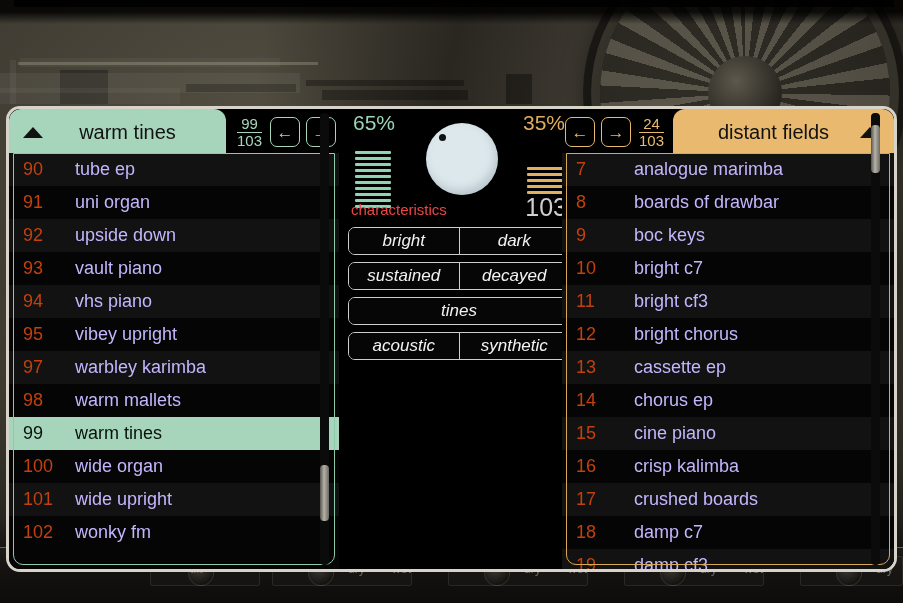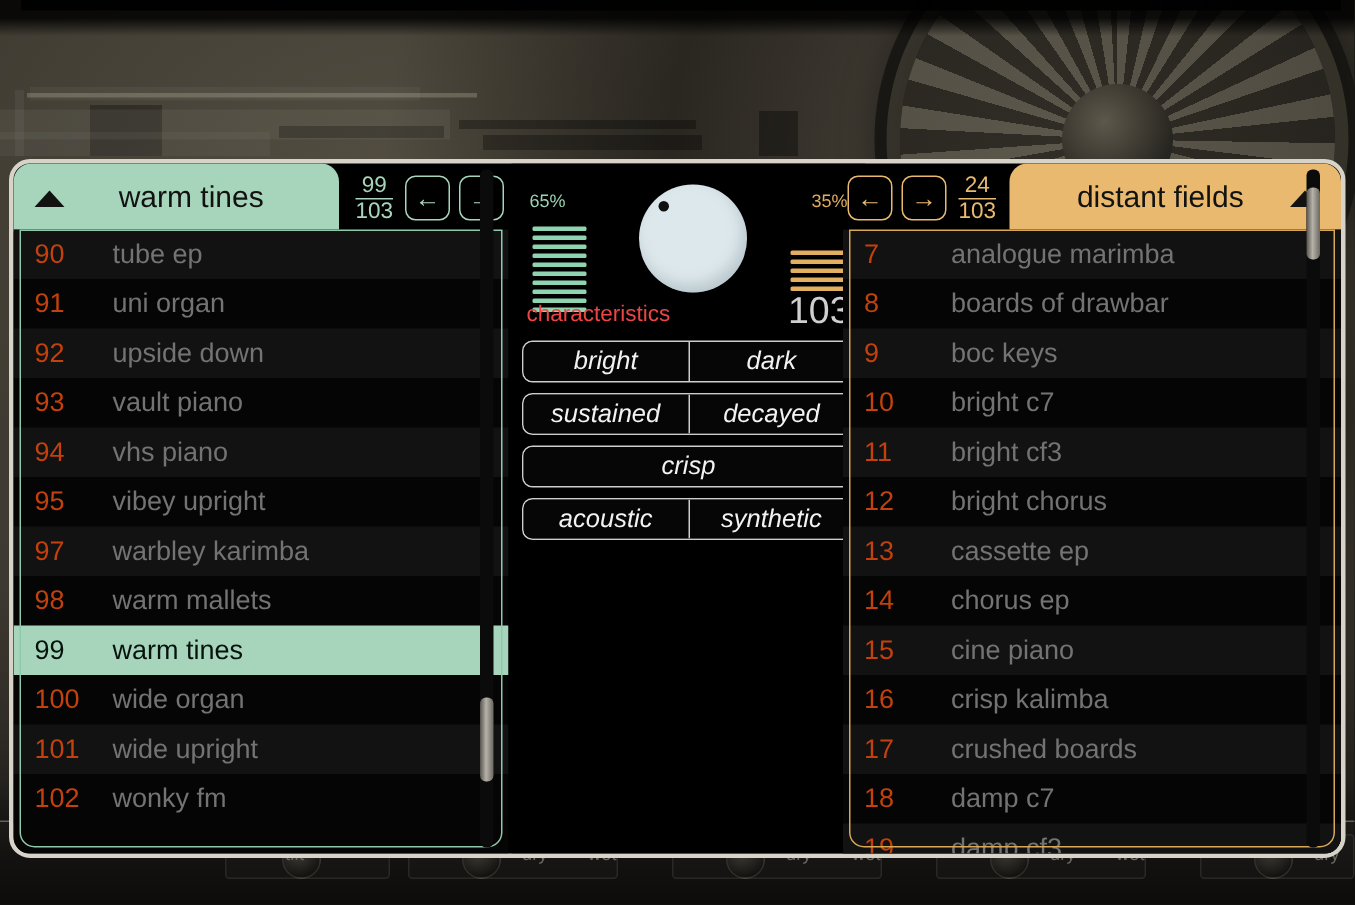--- a/index.html
+++ b/index.html
@@ -89,40 +89,40 @@
   }
 
   .listbox{
     position:absolute; left:0; right:0; top:44px; bottom:0;
     background:#050505; overflow:hidden;
   }
   .row{ display:flex; align-items:center; height:33px; padding:0 0 0 14px; }
   .row:nth-child(odd){ background:#121212; }
   .row:nth-child(even){ background:#050505; }
   .row .idx{ width:52px; font-size:18px; color:#c2410c; }
-  .row .nm{ font-size:18px; color:#737373; }
+  .row .nm{ font-size:18px; color:#c4b5fd; }
   .row.sel .idx, .row.sel .nm{ color:#06120c; }
 
   .sbtrack{ position:absolute; width:9px; top:4px; bottom:4px; background:#0b0b0b; border-radius:4px;}
   .sbthumb{ position:absolute; width:9px; border-radius:4px;
             background:linear-gradient(90deg,#55534e,#b6b2a8 45%,#6a6862); }
 
   
   #leftpane{ left:0; width:330px; border-right:0; }
   #leftpane .tab{ background:#a6d5bc; width:222px; }
   #leftGreenBorder{
     position:absolute; left:4px; top:44px; width:322px; bottom:4px;
     border:1.6px solid #8fc9ad; border-radius:0 0 10px 10px; pointer-events:none;
   }
   #leftpane .ctrls{ color:#a6d5bc; display:flex; align-items:center; margin-left:6px; }
   #leftpane .row.sel{ background:#a6d5bc; }
 
   
   #center{ position:absolute; left:332px; width:236px; top:0; bottom:0; background:#000; }
-  .pct{ position:absolute; top:18px; font-size:12px; }
+  .pct{ position:absolute; top:2px; font-size:21px; }
   .pctL{ left:12px; color:#9ad3b5; }
   .pctR{ right:12px; color:#e0ac5e; }
   .meter{ position:absolute; display:flex; flex-direction:column; gap:3px; }
   .meter span{ display:block; height:3px; border-radius:1px; }
   #meterL{ left:14px; top:42px; }
   #meterL span{ background:#8fd3b0; }
   #meterR{ right:14px; top:58px; }
   #meterR span{ background:#e2ae60; }
   #knob{
     position:absolute; left:50%; top:14px; width:72px; height:72px; margin-left:-33px;
@@ -299,21 +299,21 @@
     <div id="chips">
         <div class="chiprow">
           <div class="chip">bright</div>
           <div class="chip">dark</div>
         </div>
         <div class="chiprow">
           <div class="chip">sustained</div>
           <div class="chip">decayed</div>
         </div>
         <div class="chiprow">
-          <div class="chip">crisp</div>
+          <div class="chip">tines</div>
         </div>
         <div class="chiprow">
           <div class="chip">acoustic</div>
           <div class="chip">synthetic</div>
         </div>
       </div>
   </div>
 
   <div class="pane" id="rightpane">
     <div class="pane-head">

